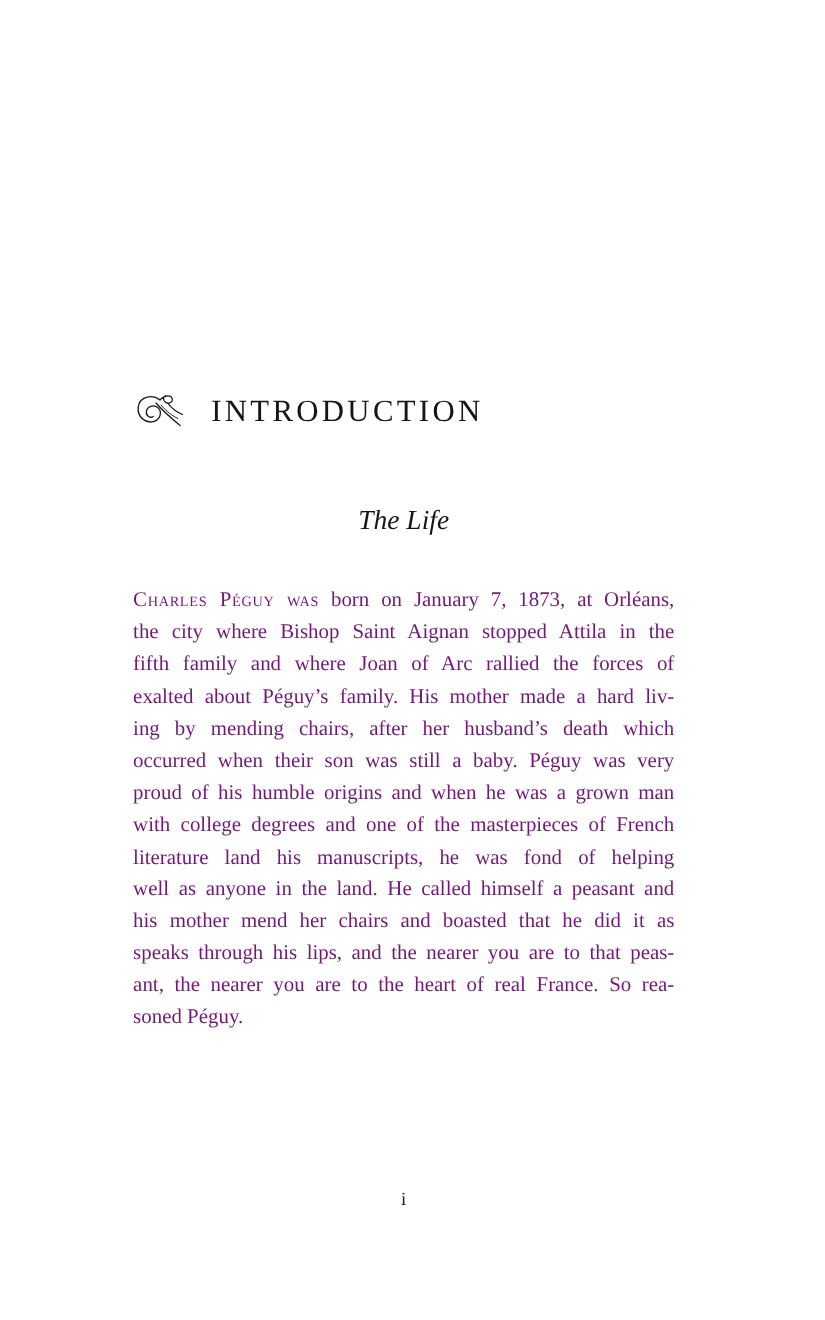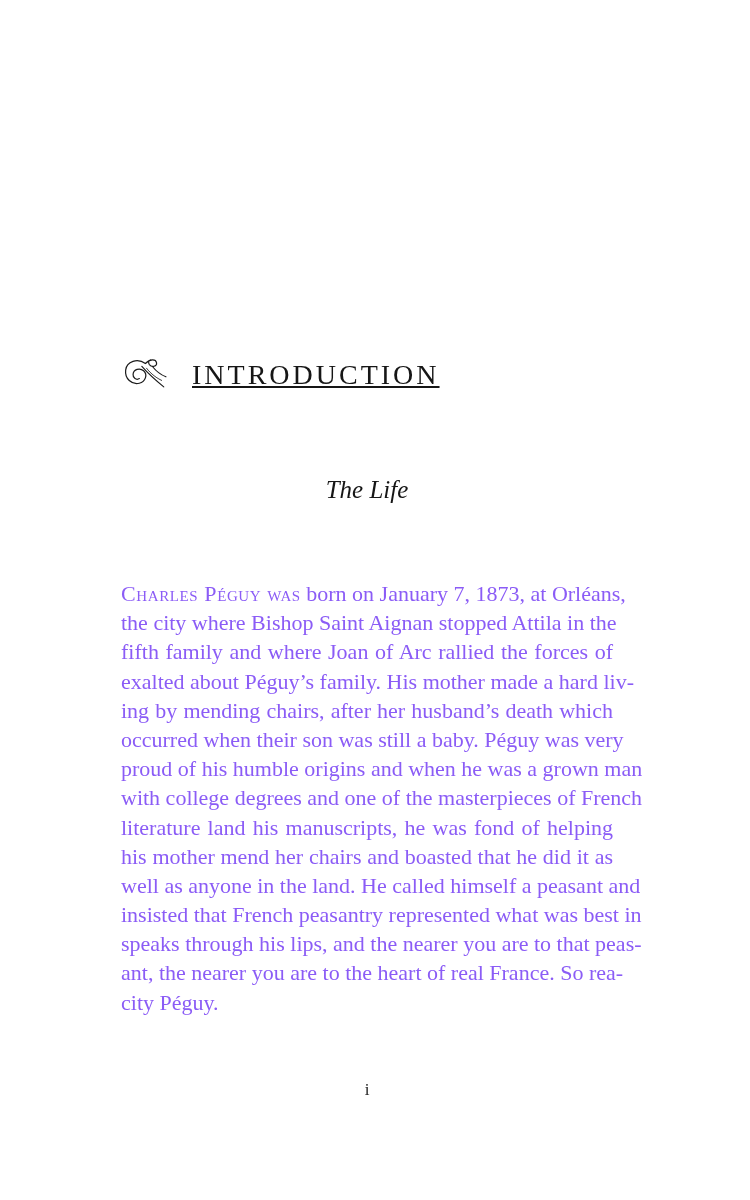--- a/index.html
+++ b/index.html
@@ -16,54 +16,52 @@
     font-family: "Liberation Serif", "DejaVu Serif", serif;
     overflow: hidden;
   }
   .chapter-header {
     position: absolute;
     left: 121px;
     top: 354px;
     width: 500px;
     display: flex;
     align-items: center;
-    text-decoration: underline;
   }
   .ornament {
     width: 46px;
     height: 42px;
     margin-right: 25px;
     flex: 0 0 auto;
   }
   .chapter-title {
     font-size: 28px;
     letter-spacing: 3px;
     color: #161616;
     white-space: nowrap;
     line-height: 42px;
   }
   .section-subtitle {
     position: absolute;
     left: 121px;
-    top: 476px;
+    top: 460px;
     width: 492px;
     text-align: center;
     font-style: italic;
     font-size: 25px;
     color: #161616;
   }
   .body-text {
     position: absolute;
     left: 121px;
     top: 531px;
     width: 492px;
-    font-size: 22px;
+    font-size: 19px;
     line-height: 29.2px;
-    color: #8b5cf6;
-    margin-top: 48px;
+    color: #701a75;
   }
   .line {
     text-align: justify;
     text-align-last: justify;
     height: 29.2px;
     white-space: nowrap;
   }
   .line.last {
     text-align-last: left;
     white-space: normal;
@@ -103,23 +101,22 @@
   <div class="body-text">
     <div class="line"><span class="sc">Charles Péguy was</span><span> born on January 7, 1873, at Orléans,</span></div>
     <div class="line">the city where Bishop Saint Aignan stopped Attila in the</div>
     <div class="line">fifth family and where Joan of Arc rallied the forces of</div>
     <div class="line">exalted about Péguy’s family. His mother made a hard liv-</div>
     <div class="line">ing by mending chairs, after her husband’s death which</div>
     <div class="line">occurred when their son was still a baby. Péguy was very</div>
     <div class="line">proud of his humble origins and when he was a grown man</div>
     <div class="line">with college degrees and one of the masterpieces of French</div>
     <div class="line">literature land his manuscripts, he was fond of helping</div>
+    <div class="line">well as anyone in the land. He called himself a peasant and</div>
     <div class="line">his mother mend her chairs and boasted that he did it as</div>
-    <div class="line">well as anyone in the land. He called himself a peasant and</div>
-    <div class="line">insisted that French peasantry represented what was best in</div>
     <div class="line">speaks through his lips, and the nearer you are to that peas-</div>
     <div class="line">ant, the nearer you are to the heart of real France. So rea-</div>
-    <div class="line last">city Péguy.</div>
+    <div class="line last">soned Péguy.</div>
   </div>
 
   <div class="folio">i</div>
 
 </div>
 
 </body></html>

